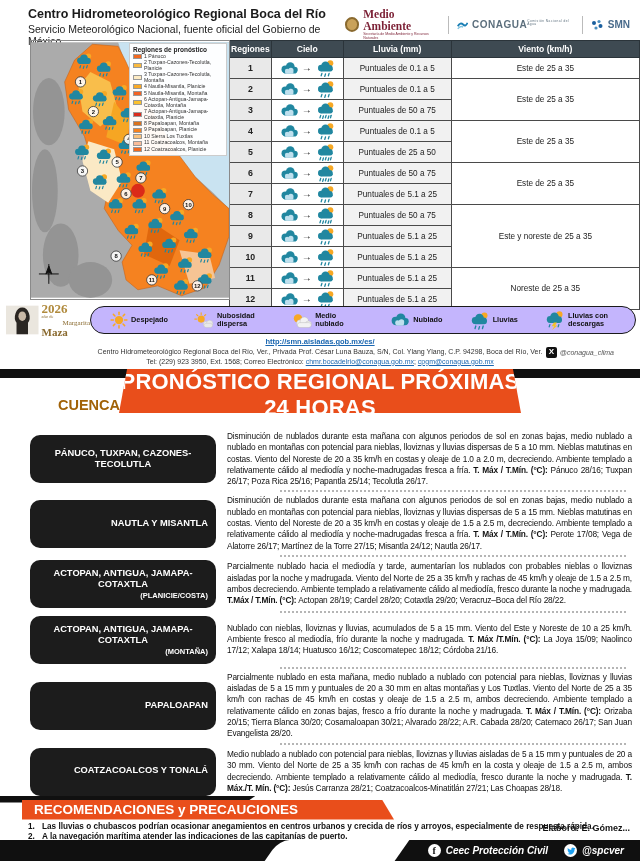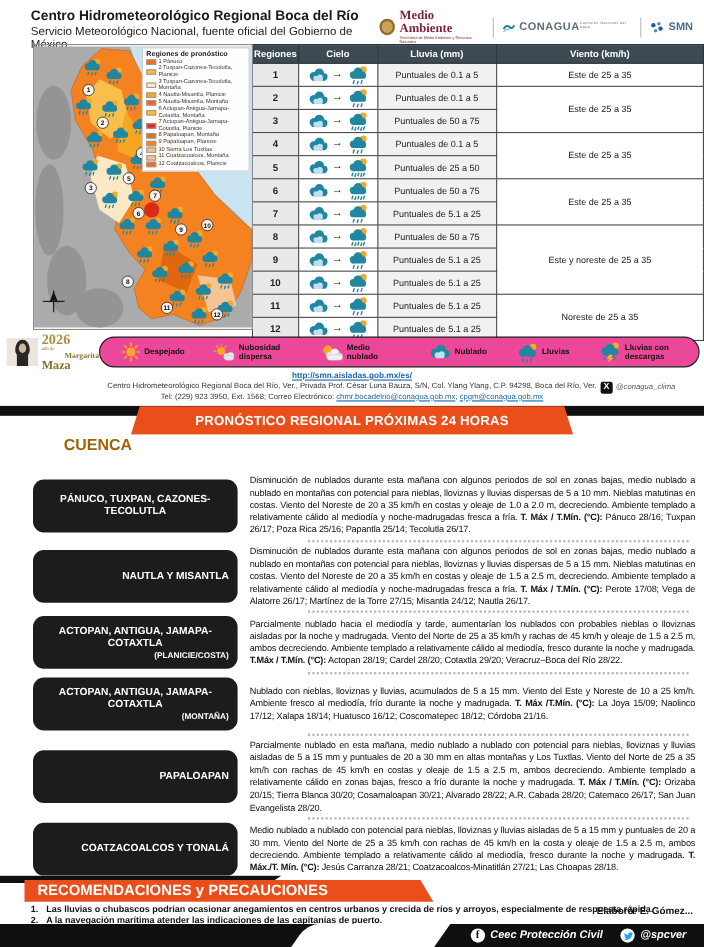--- a/index.html
+++ b/index.html
@@ -43,38 +43,38 @@
   td.sky { background:#fff; }
   td.wind { background:#fff; }
   .skycell { display:flex; align-items:center; justify-content:center; gap:3px; }
   .skycell .arrow { font-size:10px; font-weight:bold; color:#111; line-height:1; }
 
   
   .strip-row { display:flex; align-items:center; height:34px; padding:2px 4px 0 4px; position:relative; }
   .maza { display:flex; align-items:center; gap:3px; width:86px; flex-shrink:0; padding-left:2px; }
   .maza-txt { display:flex; flex-direction:column; line-height:1; font-family:"Liberation Serif", serif; color:#8a6a2f; }
   .maza-year { font-size:13px; font-weight:bold; color:#b08a3c; }
-  .maza-l1 { font-size:4.5px; } .maza-l2 { font-size:7px; font-weight:bold;padding-left:21px; } .maza-l3 { font-size:11px; font-weight:bold; }
-  .legend-pill { flex:1; border:1.5px solid #1a1a1a; border-radius:14px; background:#ec4899; display:flex; align-items:center; justify-content:space-around; padding:1px 6px; height:28px; }
+  .maza-l1 { font-size:4.5px; } .maza-l2 { font-size:7px; font-weight:normal;padding-left:21px; } .maza-l3 { font-size:11px; font-weight:bold; }
+  .legend-pill { flex:1; border:1.5px solid #1a1a1a; border-radius:14px; background:#c4b5fd; display:flex; align-items:center; justify-content:space-around; padding:1px 6px; height:28px; }
   .wl-item { display:flex; align-items:center; gap:3px; }
   .wl-item .lbl { font-size:7.3px; font-weight:bold; color:#111; max-width:48px; line-height:1.05; }
 
   
   .contact { text-align:center; font-size:7px; color:#333; line-height:1.35; padding-top:1px; position:relative; }
   .contact a { color:#1a66b0; text-decoration:underline; }
   .c-url { font-size:7.5px; font-weight:bold; }
   .x-wrap { position:absolute; right:26px; top:11px; display:flex; align-items:center; gap:3px; }
   .xbadge { width:11px; height:11px; background:#111; color:#fff; font-size:8px; font-weight:bold; display:inline-flex; align-items:center; justify-content:center; border-radius:2px; }
   .x-handle { font-style:italic; color:#555; font-size:7px; }
 
   
   .banner-wrap { position:relative; height:27px; margin-top:3px; }
   .black-band { position:absolute; top:0; left:0; right:0; height:9px; background:#101010; }
-  .ribbon { position:absolute; left:50%; transform:translateX(-50%); top:0; width:402px; height:26px;
-    background:#e94e1b; color:#fff; font-size:12px; font-weight:bold; text-align:center; line-height:26px;
+  .ribbon { position:absolute; left:50%; transform:translateX(-50%); top:0; width:402px; height:44px;
+    background:#e94e1b; color:#fff; font-size:22px; font-weight:bold; text-align:center; line-height:26px;
     clip-path:polygon(2% 0, 98% 0, 100% 100%, 0 100%); letter-spacing:.2px; }
   .cuenca { margin:1px 0 17px 58px; font-size:14.5px; font-weight:bold; color:#a16207; }
 
   
   .sections { padding:1px 6px 0 30px; }
   .fsec { display:flex; align-items:center; gap:11px; }
   .seclabel { width:186px; min-height:48px; background:#1c1c1c; color:#fff; border-radius:10px;
     display:flex; flex-direction:column; align-items:flex-end; justify-content:center; text-align:center;
     font-size:9.3px; font-weight:bold; padding:4px 8px; flex-shrink:0; line-height:1.2; }
   .seclabel .sub { font-size:7.5px; margin-top:1px; }

